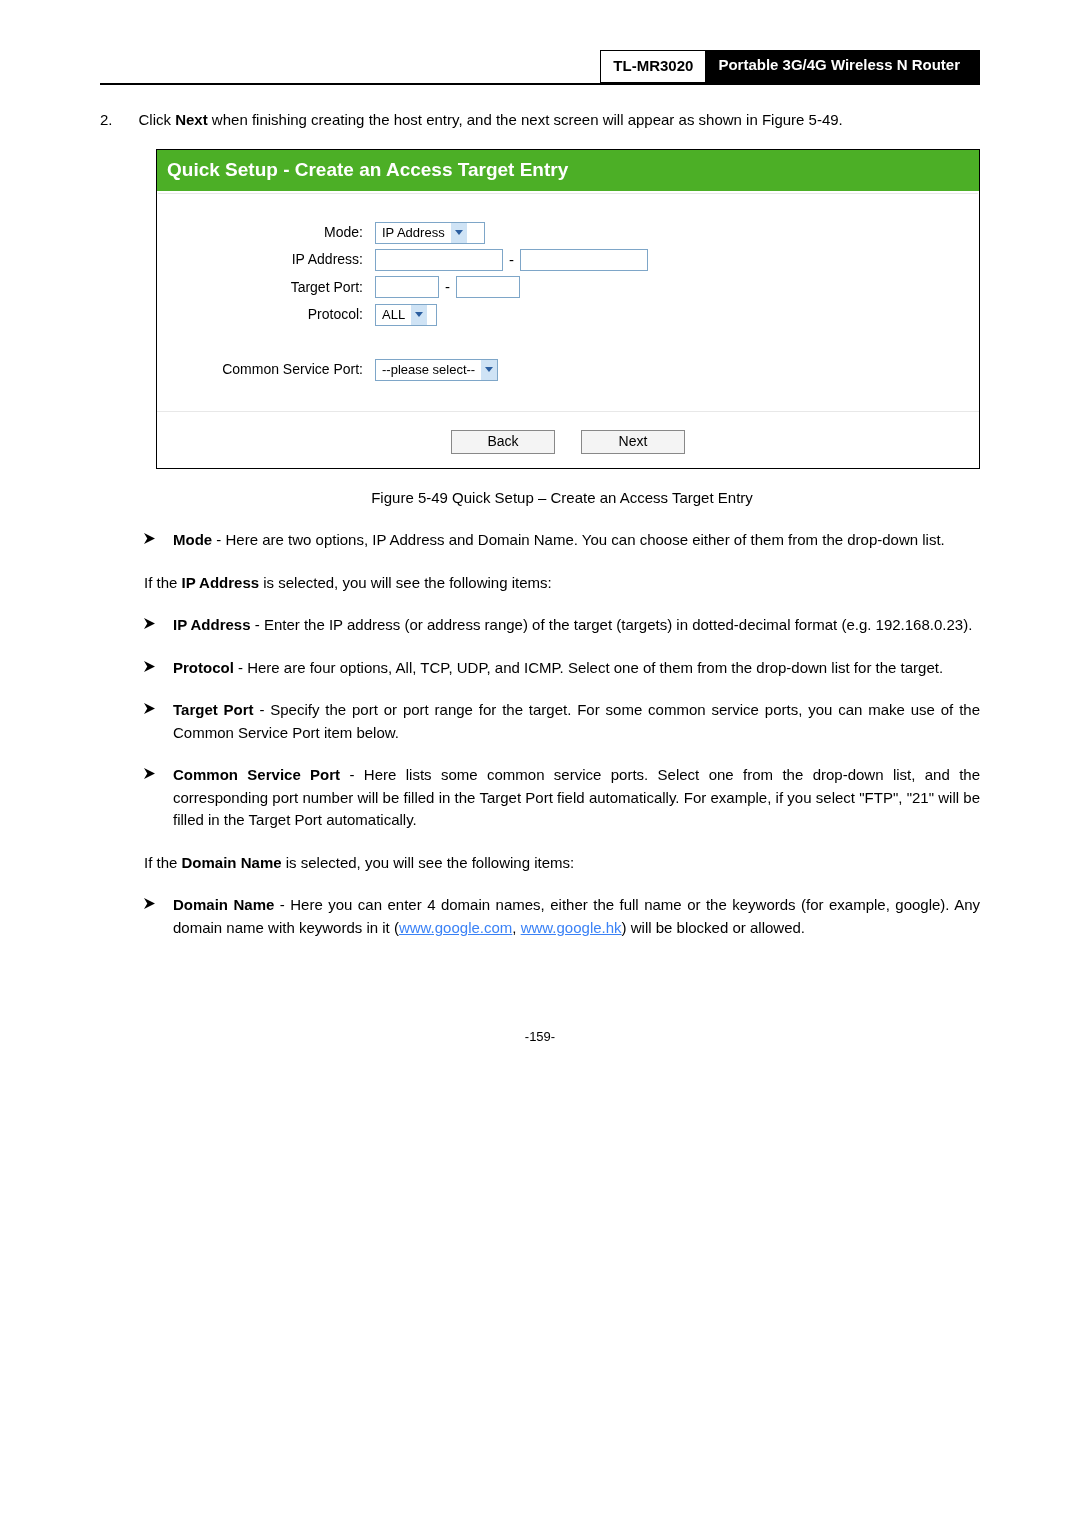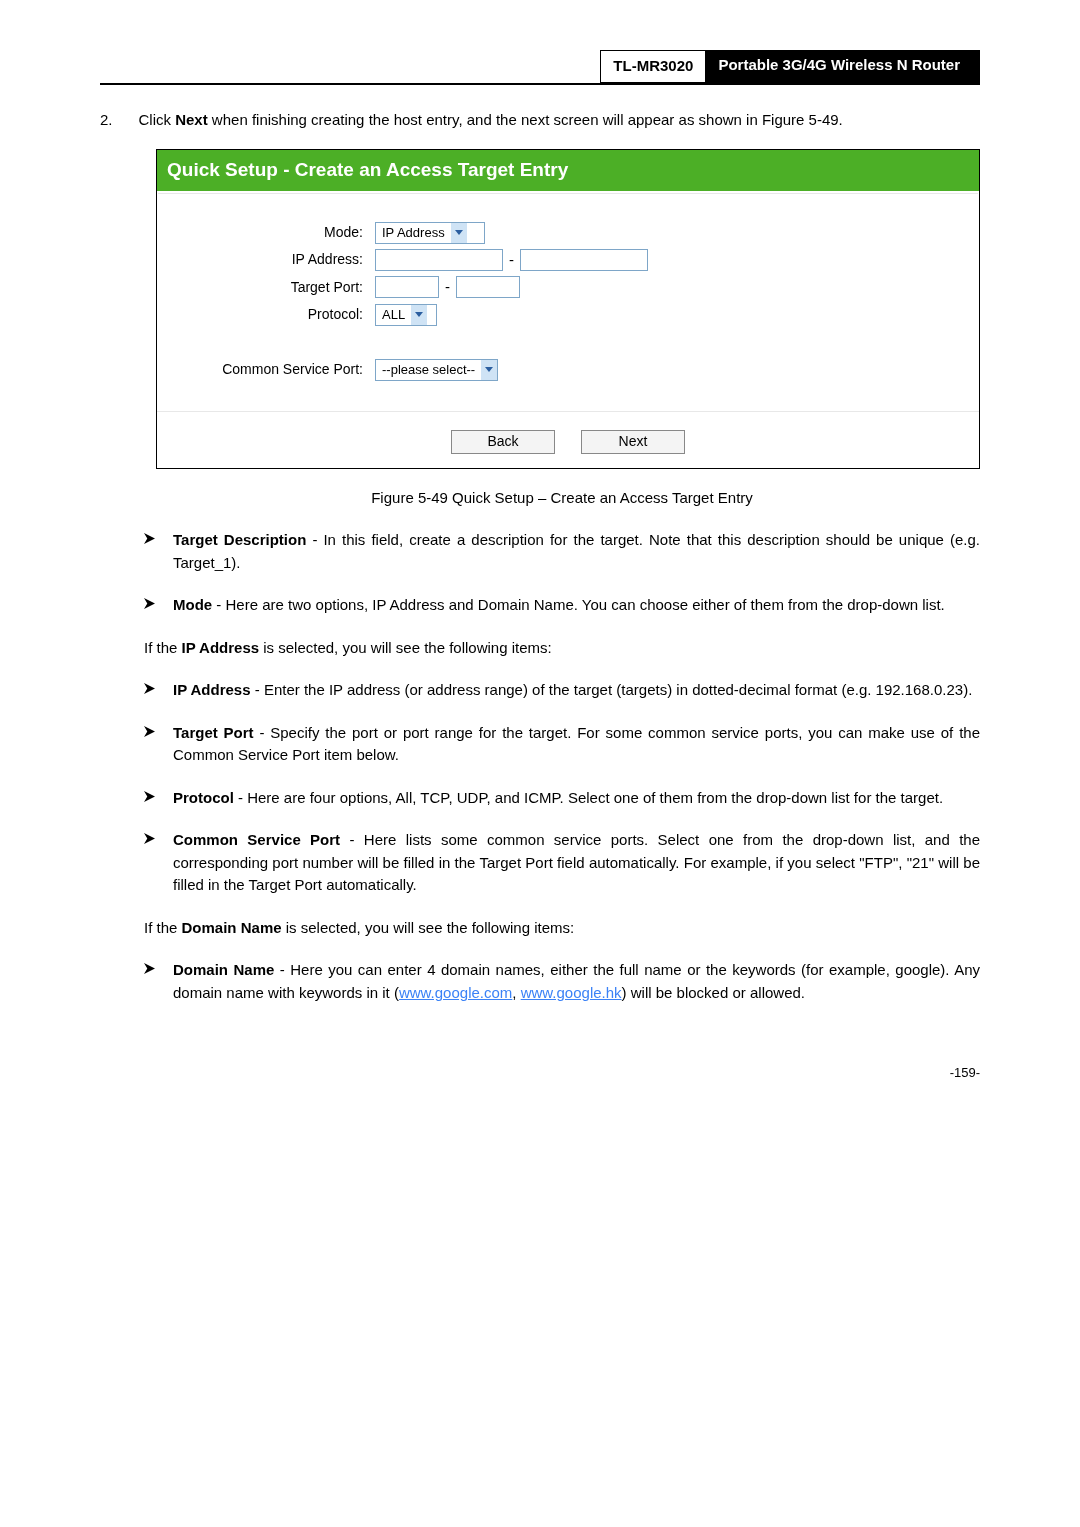--- a/index.html
+++ b/index.html
@@ -136,23 +136,23 @@
     .arrow svg { width: 11px; height: 11px; }
     .bullet-txt { flex: 1; text-align: justify; }
     .section-p {
       margin-left: 44px;
       margin-bottom: 20px;
       margin-top: 6px;
     }
     b { font-weight: bold; }
     a.link { color: #3b82f6; text-decoration: underline; }
     .page-num {
-      text-align: right;
+      text-align: center;
       font-size: 13px;
-      margin-top: 59px;
+      margin-top: 88px;
     }
   </style>
 </head>
 <body>
 
 <div class="page-wrap">
   <div class="header-band">
     <span class="header-model">TL-MR3020</span>
     <span class="header-title">Portable 3G/4G Wireless N Router</span>
   </div>
@@ -240,28 +240,20 @@
   </div>
 
   <div class="caption">Figure 5-49    Quick Setup – Create an Access Target Entry</div>
 
   <div class="bullets">
     <div class="bullet-row">
       <span class="arrow"><svg viewBox="0 0 10 10">
             <path d="M0 0 L10 5 L0 10 L3 5 Z"></path>
           </svg></span>
       <div class="bullet-txt">
-        <b>Target Description</b><span> - In this field, create a description for the target. Note that this description should be unique (e.g. Target_1).</span>
-      </div>
-    </div>
-    <div class="bullet-row">
-      <span class="arrow"><svg viewBox="0 0 10 10">
-            <path d="M0 0 L10 5 L0 10 L3 5 Z"></path>
-          </svg></span>
-      <div class="bullet-txt">
         <b>Mode</b><span> - Here are two options, IP Address and Domain Name. You can choose either of them from the drop-down list.</span>
       </div>
     </div>
   </div>
 
   <div class="section-p">
     <span>If the </span><b>IP Address</b><span> is selected, you will see the following items:</span>
   </div>
 
   <div class="bullets">
@@ -271,29 +263,29 @@
           </svg></span>
       <div class="bullet-txt">
         <b>IP Address</b><span> - Enter the IP address (or address range) of the target (targets) in dotted-decimal format (e.g. 192.168.0.23).</span>
       </div>
     </div>
     <div class="bullet-row">
       <span class="arrow"><svg viewBox="0 0 10 10">
             <path d="M0 0 L10 5 L0 10 L3 5 Z"></path>
           </svg></span>
       <div class="bullet-txt">
+        <b>Protocol</b><span> - Here are four options, All, TCP, UDP, and ICMP. Select one of them from the drop-down list for the target.</span>
+      </div>
+    </div>
+    <div class="bullet-row">
+      <span class="arrow"><svg viewBox="0 0 10 10">
+            <path d="M0 0 L10 5 L0 10 L3 5 Z"></path>
+          </svg></span>
+      <div class="bullet-txt">
         <b>Target Port</b><span> - Specify the port or port range for the target. For some common service ports, you can make use of the Common Service Port item below.</span>
-      </div>
-    </div>
-    <div class="bullet-row">
-      <span class="arrow"><svg viewBox="0 0 10 10">
-            <path d="M0 0 L10 5 L0 10 L3 5 Z"></path>
-          </svg></span>
-      <div class="bullet-txt">
-        <b>Protocol</b><span> - Here are four options, All, TCP, UDP, and ICMP. Select one of them from the drop-down list for the target.</span>
       </div>
     </div>
     <div class="bullet-row">
       <span class="arrow"><svg viewBox="0 0 10 10">
             <path d="M0 0 L10 5 L0 10 L3 5 Z"></path>
           </svg></span>
       <div class="bullet-txt">
         <b>Common Service Port</b><span> - Here lists some common service ports. Select one from the drop-down list, and the corresponding port number will be filled in the Target Port field automatically. For example, if you select "FTP", "21" will be filled in the Target Port automatically.</span>
       </div>
     </div>

